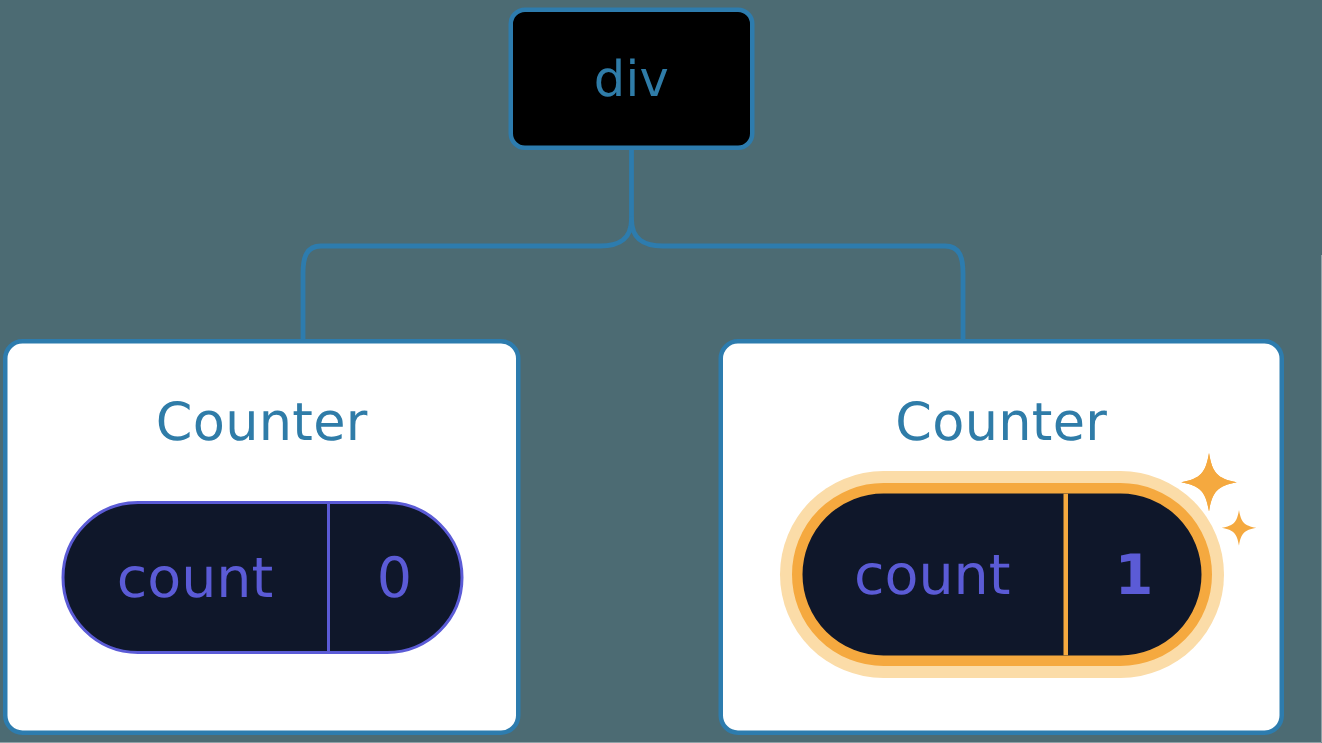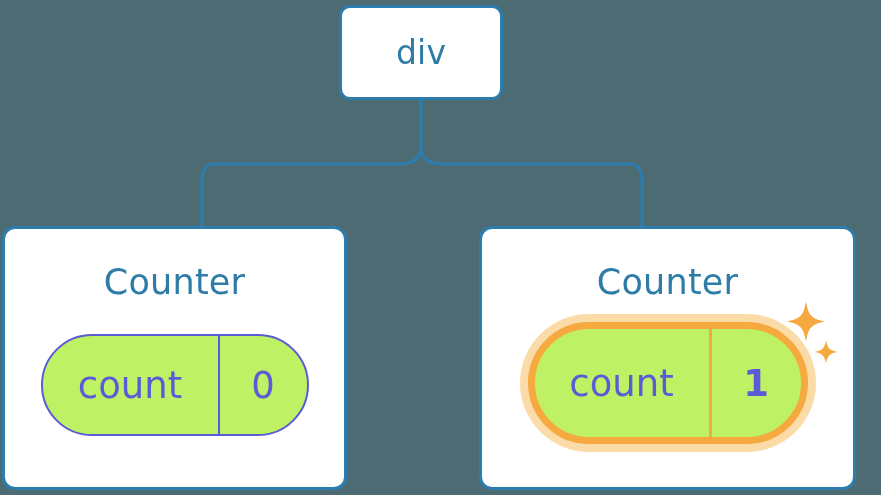--- a/index.html
+++ b/index.html
@@ -85,21 +85,21 @@
     justify-content: center;
   }
 
   .node-card.child.left  .pill-wrap { margin-top: 34px; }
   .node-card.child.right .pill-wrap { margin-top: 22px; }
 
   .pill {
     box-sizing: border-box;
     display: flex;
     align-items: stretch;
-    background: #bef264;
+    background: #0f172a;
     border-radius: 999px;
     overflow: hidden;
   }
 
   .pill.plain {
     width: 268px;
     height: 102px;
     border: 2px solid #5B5BD6;
   }
 
@@ -167,21 +167,21 @@
              L 214 164
              C 204 164 202 172 202 182
              L 202 226" fill="none" stroke="#2D7CAE" stroke-width="3.2" stroke-linecap="round"></path>
     <path d="M 421 146
              C 421 160 430 164 442 164
              L 630 164
              C 640 164 642 172 642 182
              L 642 226" fill="none" stroke="#2D7CAE" stroke-width="3.2" stroke-linecap="round"></path>
   </svg>
 
-  <div class="node-card root" style="background: #ffffff; border-color: rgb(45, 124, 174);">
+  <div class="node-card root" style="background: #000000; border-color: rgb(45, 124, 174);">
     <span class="node-title" style="color: rgb(47, 124, 168);">div</span>
   </div>
 
   <div class="node-card child left" style="background: rgb(255, 255, 255); border-color: rgb(45, 124, 174);">
     <span class="node-title" style="color: rgb(47, 124, 168);">Counter</span>
 
     <div class="pill-wrap">
       <div class="pill plain" style="border-color: rgb(91, 91, 214);">
         <div class="pill-key" style="border-right-color: rgb(91, 91, 214); color: rgb(91, 91, 214);">count</div>
         <div class="pill-value" style="color: rgb(91, 91, 214);">0</div>

